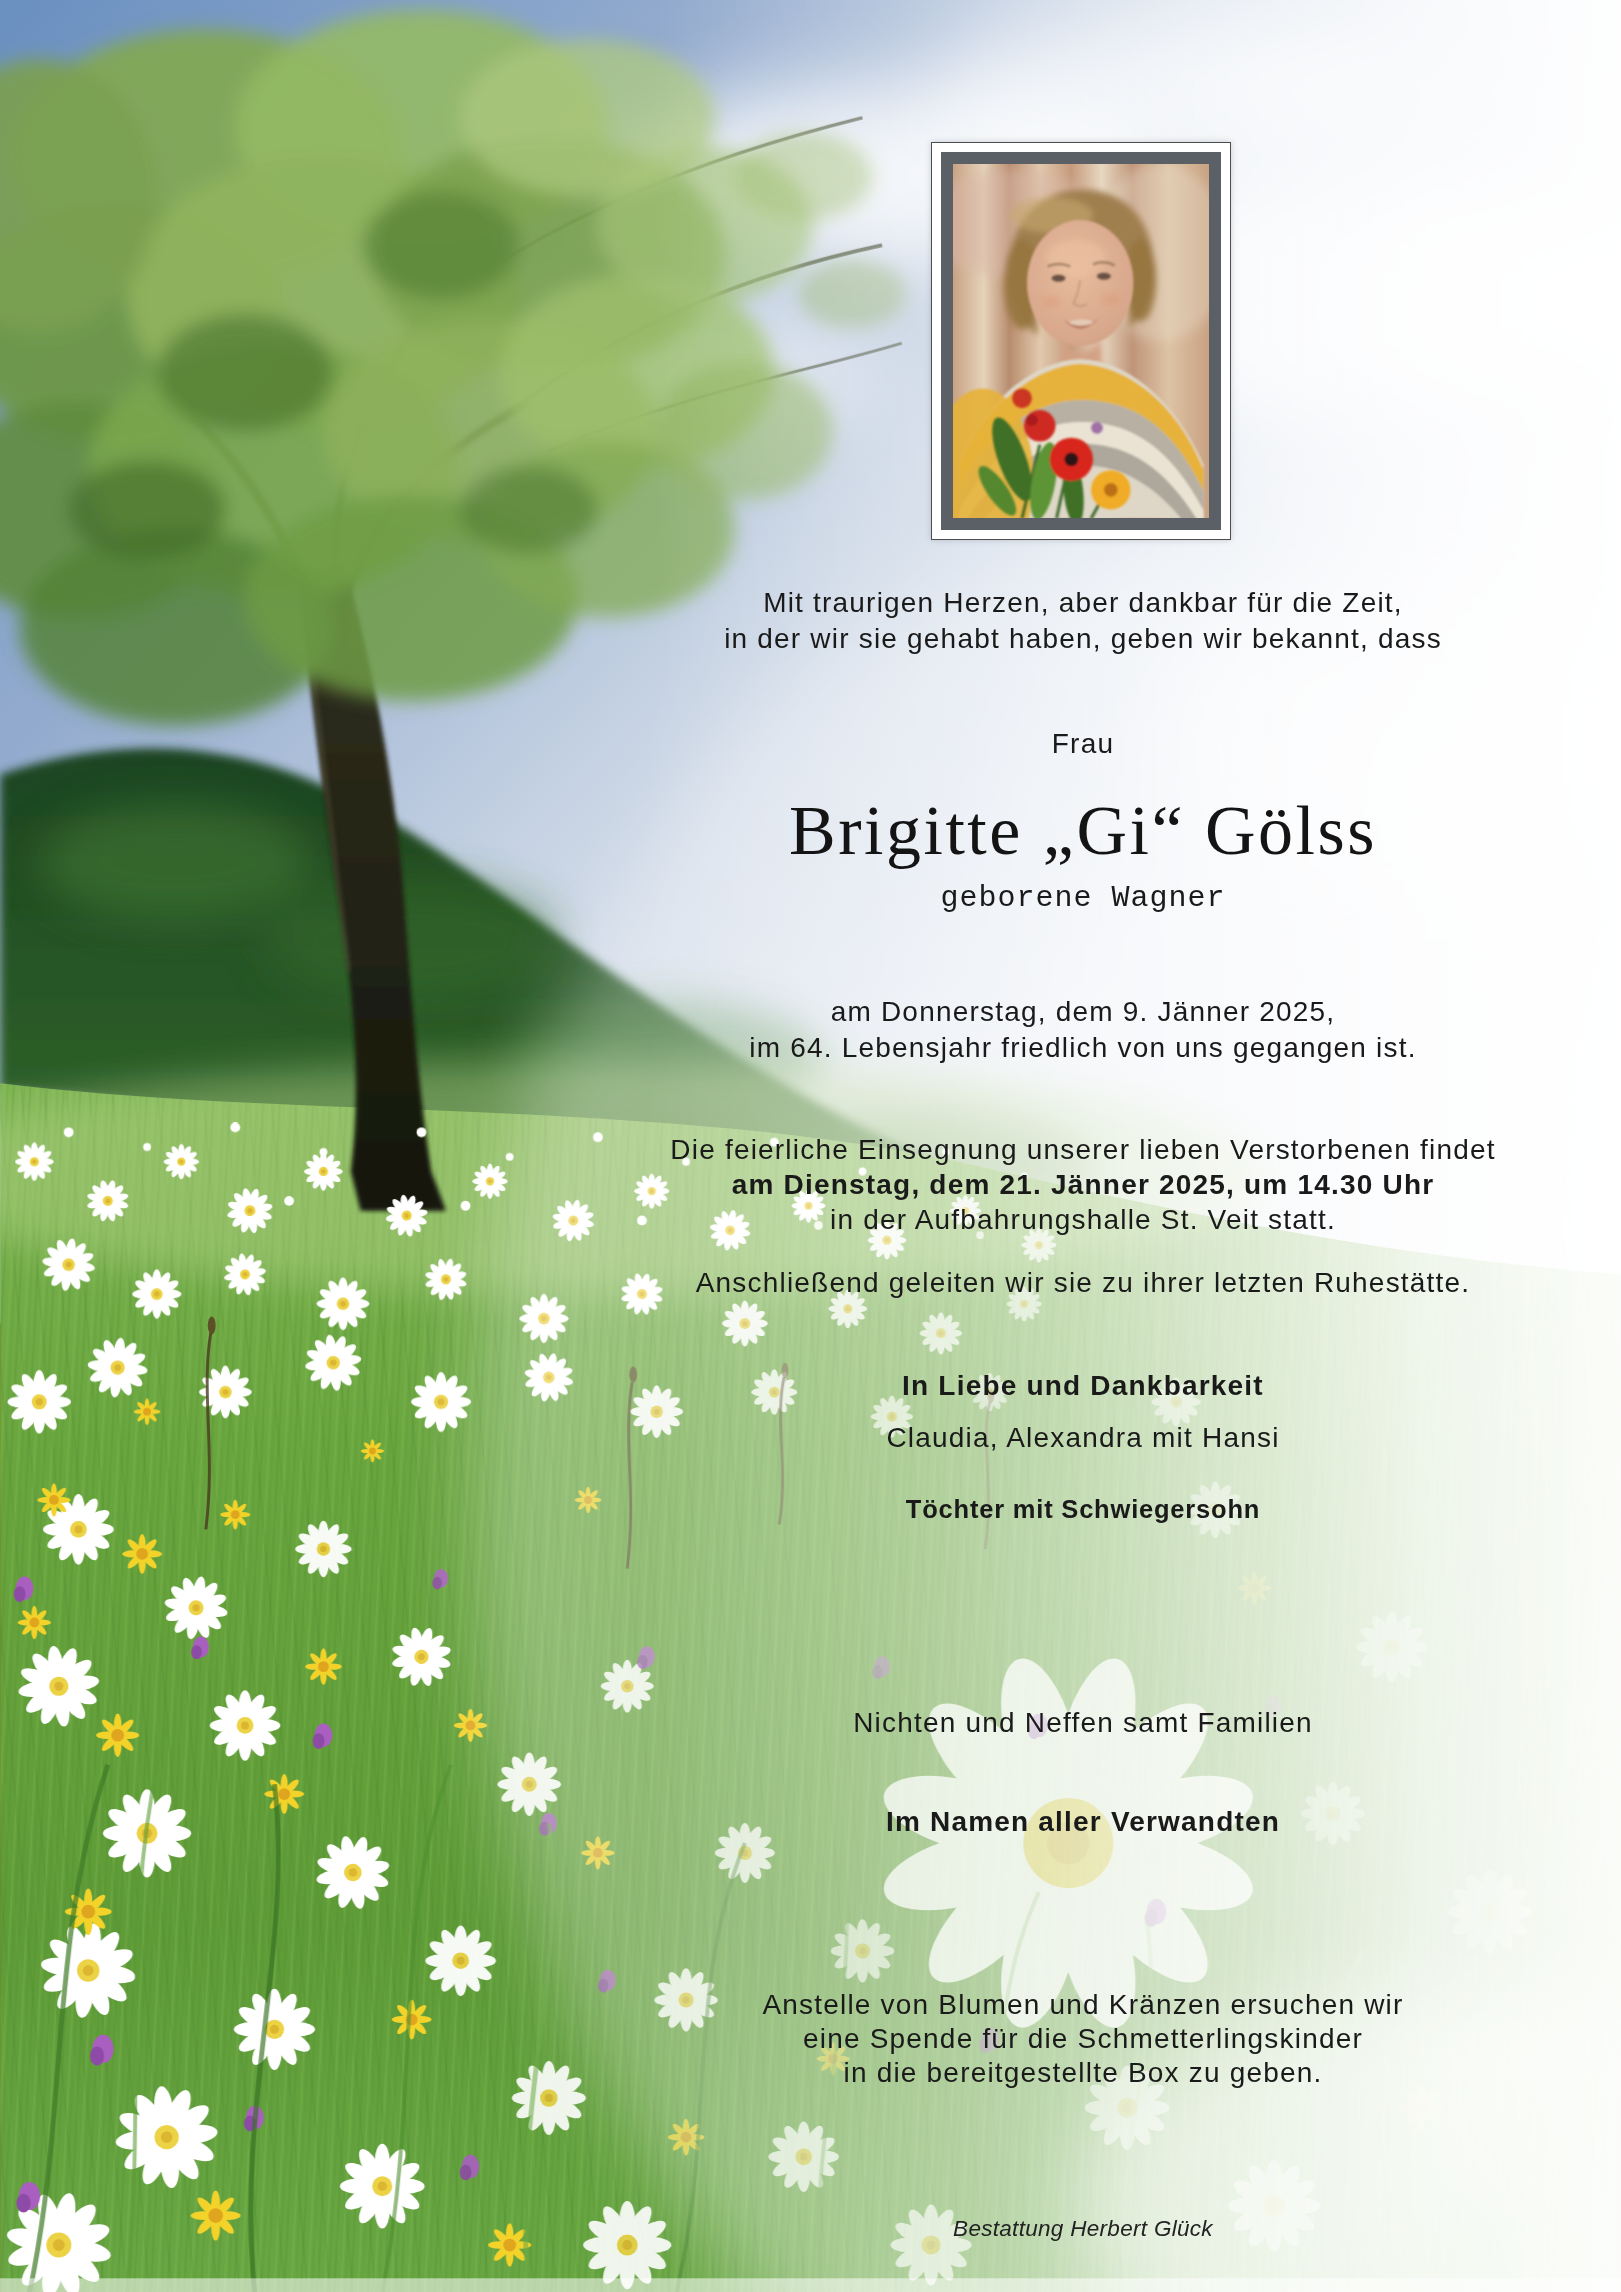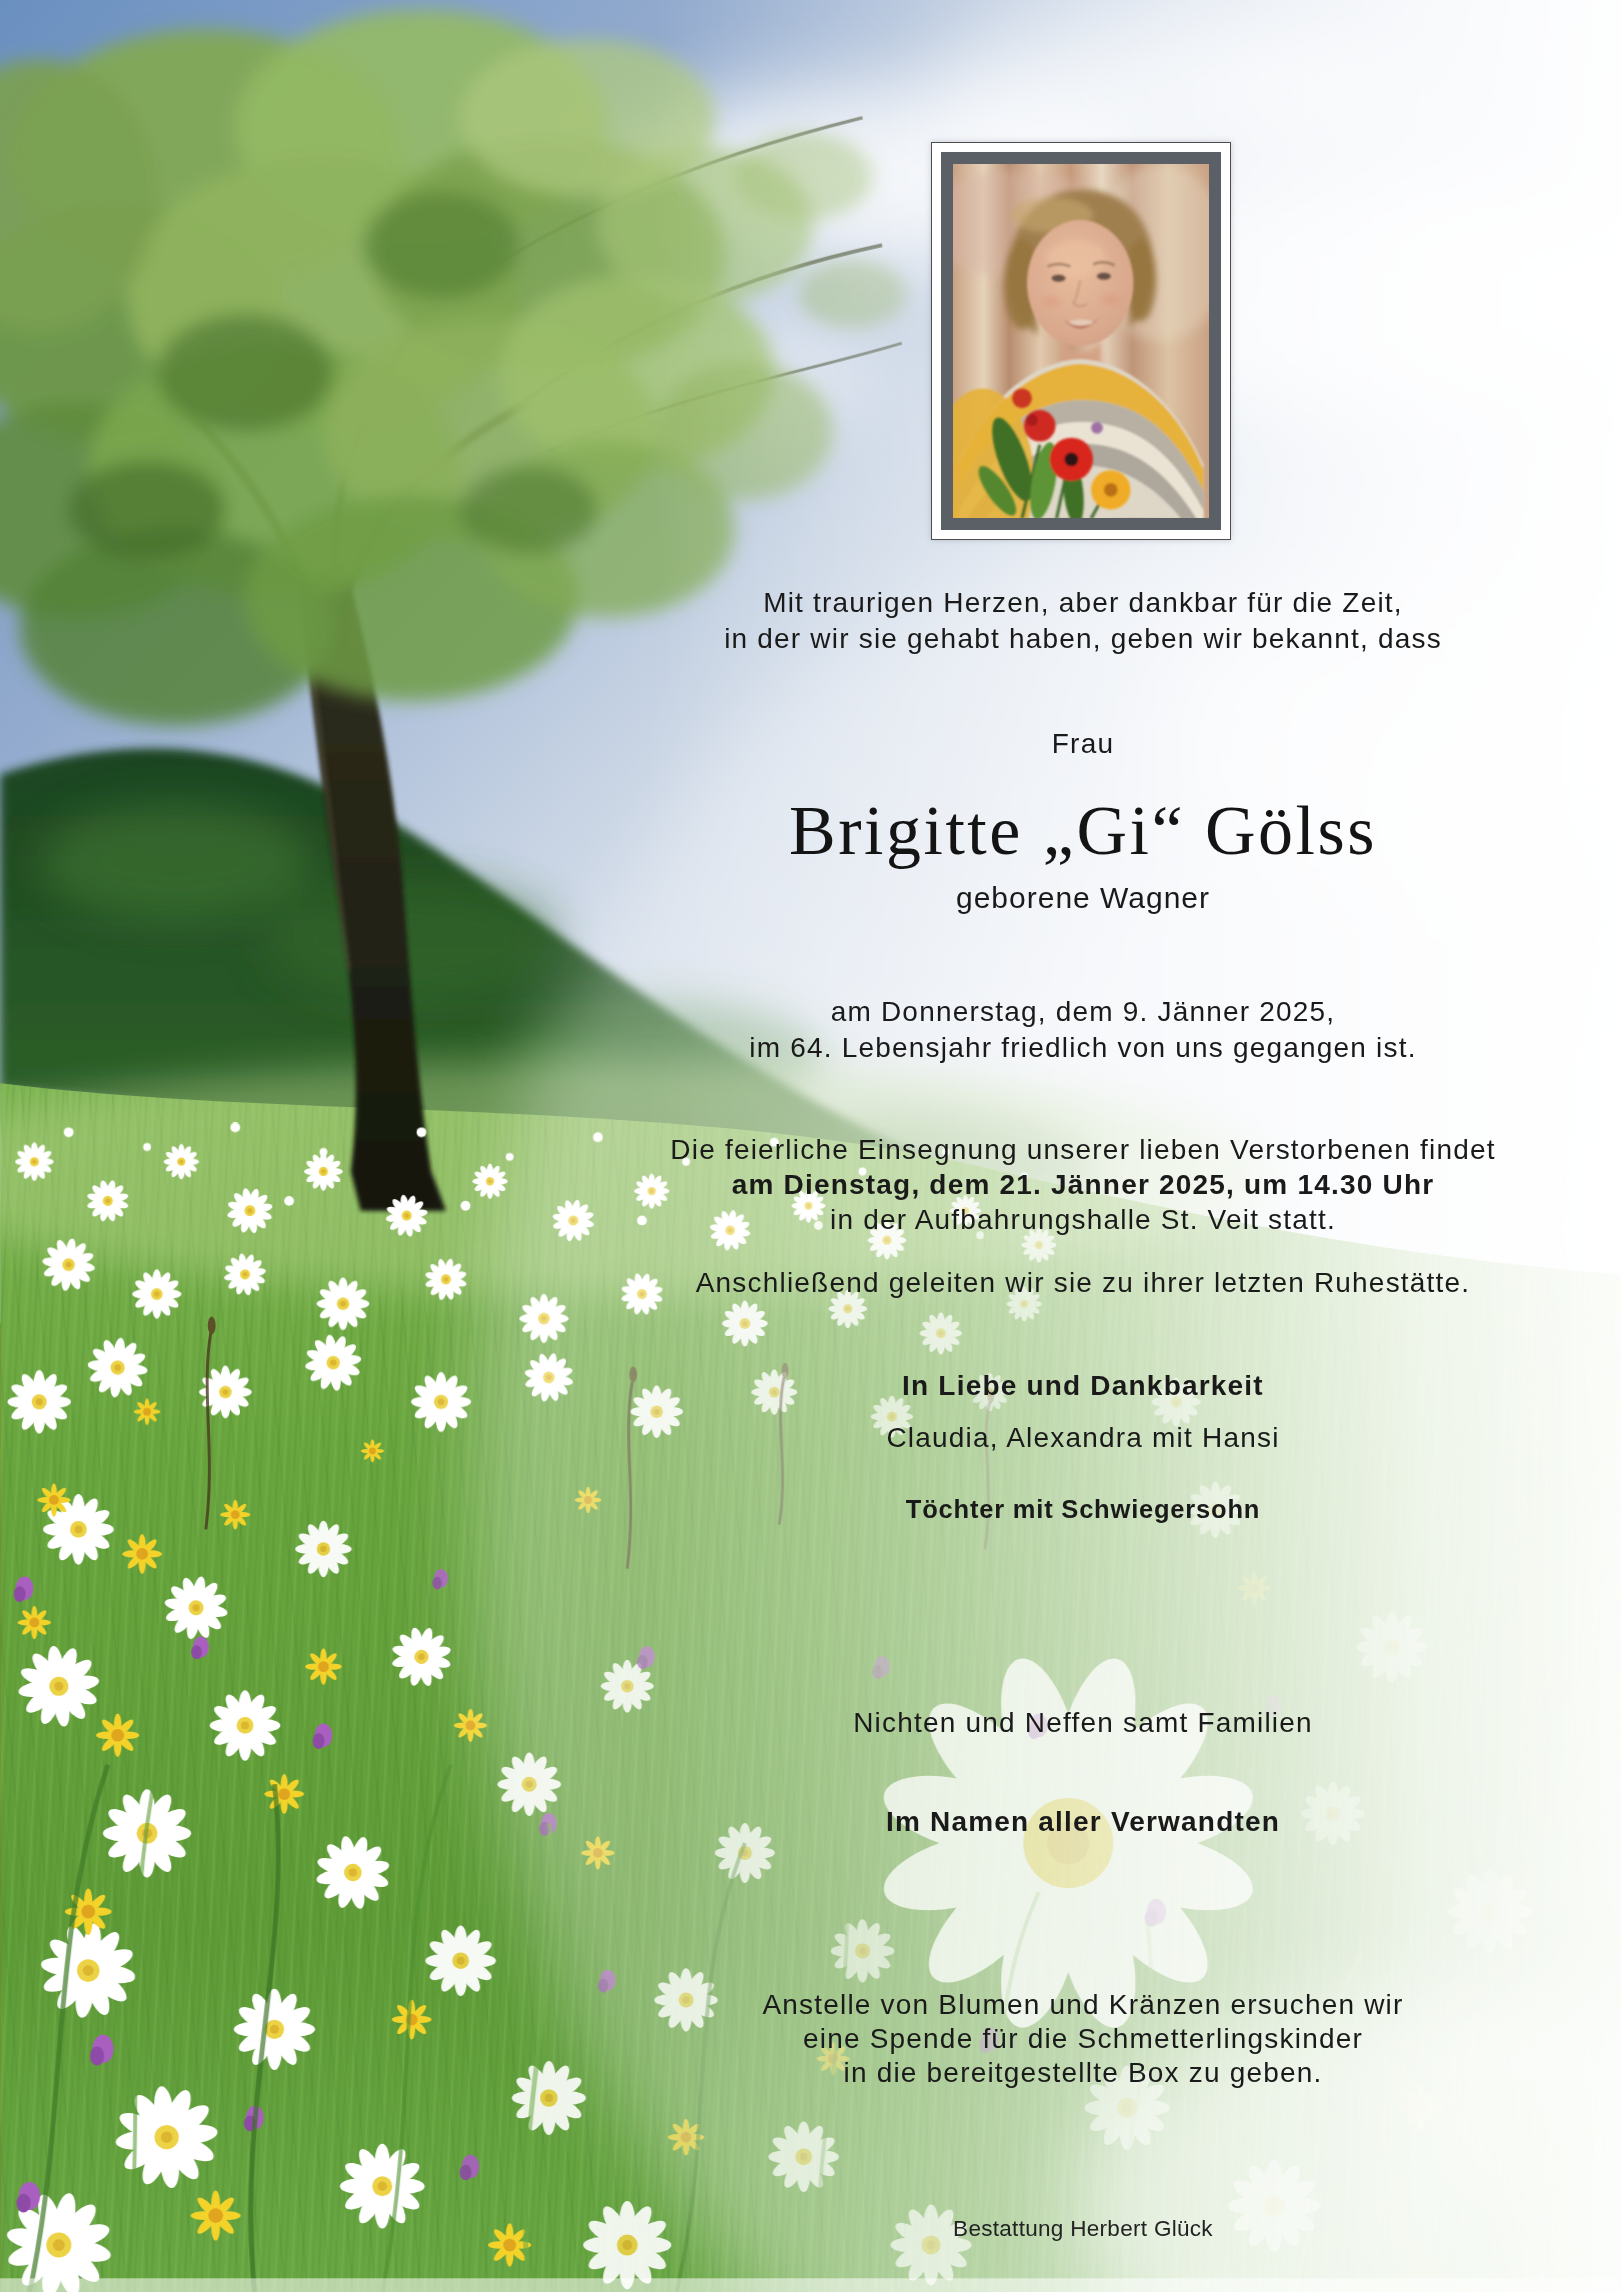--- a/index.html
+++ b/index.html
@@ -20,22 +20,22 @@
   .photo-inner svg{display:block;width:100%;height:100%;}
   
   .tb{position:absolute;left:545px;width:1076px;text-align:center;}
   .t{font-size:28px;line-height:36px;letter-spacing:1.2px;color:#1a1a1a;}
   .b{font-weight:bold;}
   .rel{font-size:25.5px;line-height:32px;font-weight:bold;letter-spacing:0.8px;margin-top:37px;}
   .name{
     font-family:Liberation Serif, serif;font-size:70px;line-height:73px;
     letter-spacing:2.5px;color:#141414;font-weight:normal;
   }
-  .maiden{font-family:Liberation Sans, sans-serif;font-size:30px;letter-spacing:1px;color:#1a1a1a;text-align:center;}
-  .footer{font-size:22.5px;letter-spacing:0.3px;color:#222;}
+  .maiden{font-family:Liberation Mono, monospace;font-size:30px;letter-spacing:1px;color:#1a1a1a;text-align:center;}
+  .footer{font-size:22.5px;letter-spacing:0.3px;color:#222;font-style:italic;}
 </style>
 </head>
 <body>
 
 <div class="page">
 
   <svg class="bg" viewBox="0 0 1654 2339" preserveAspectRatio="none" aria-hidden="true">
     <defs>
       <linearGradient id="skyGrad" x1="0" y1="0" x2="0.8" y2="0.6">
         <stop offset="0" stop-color="#6a90c0"></stop>

